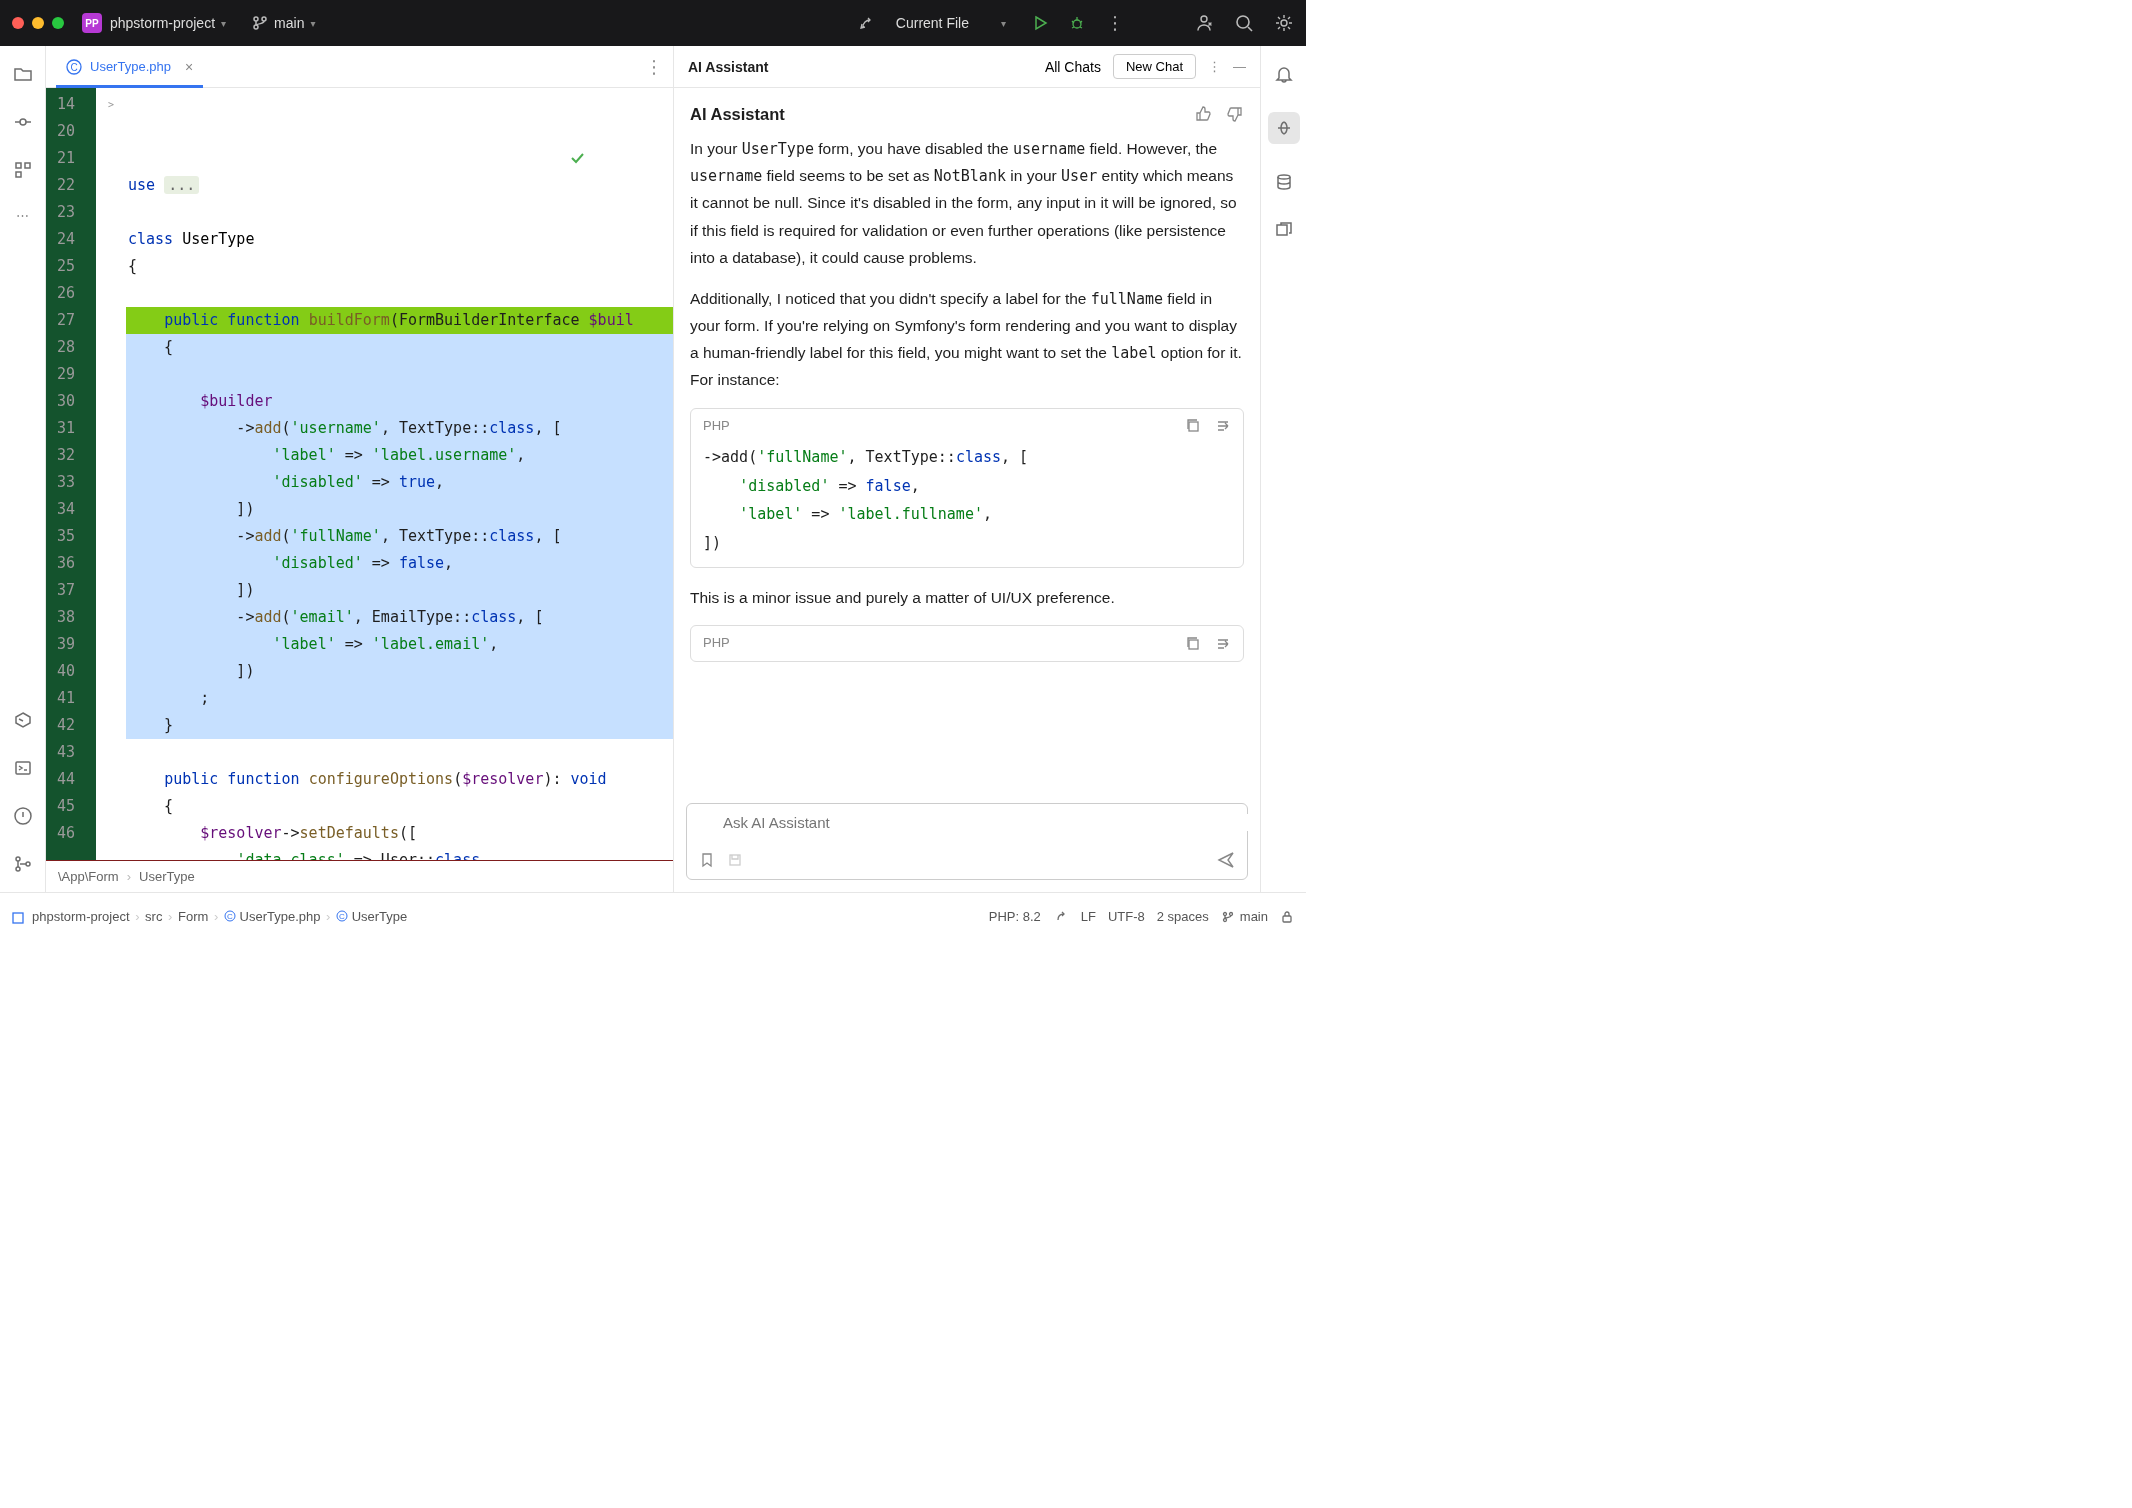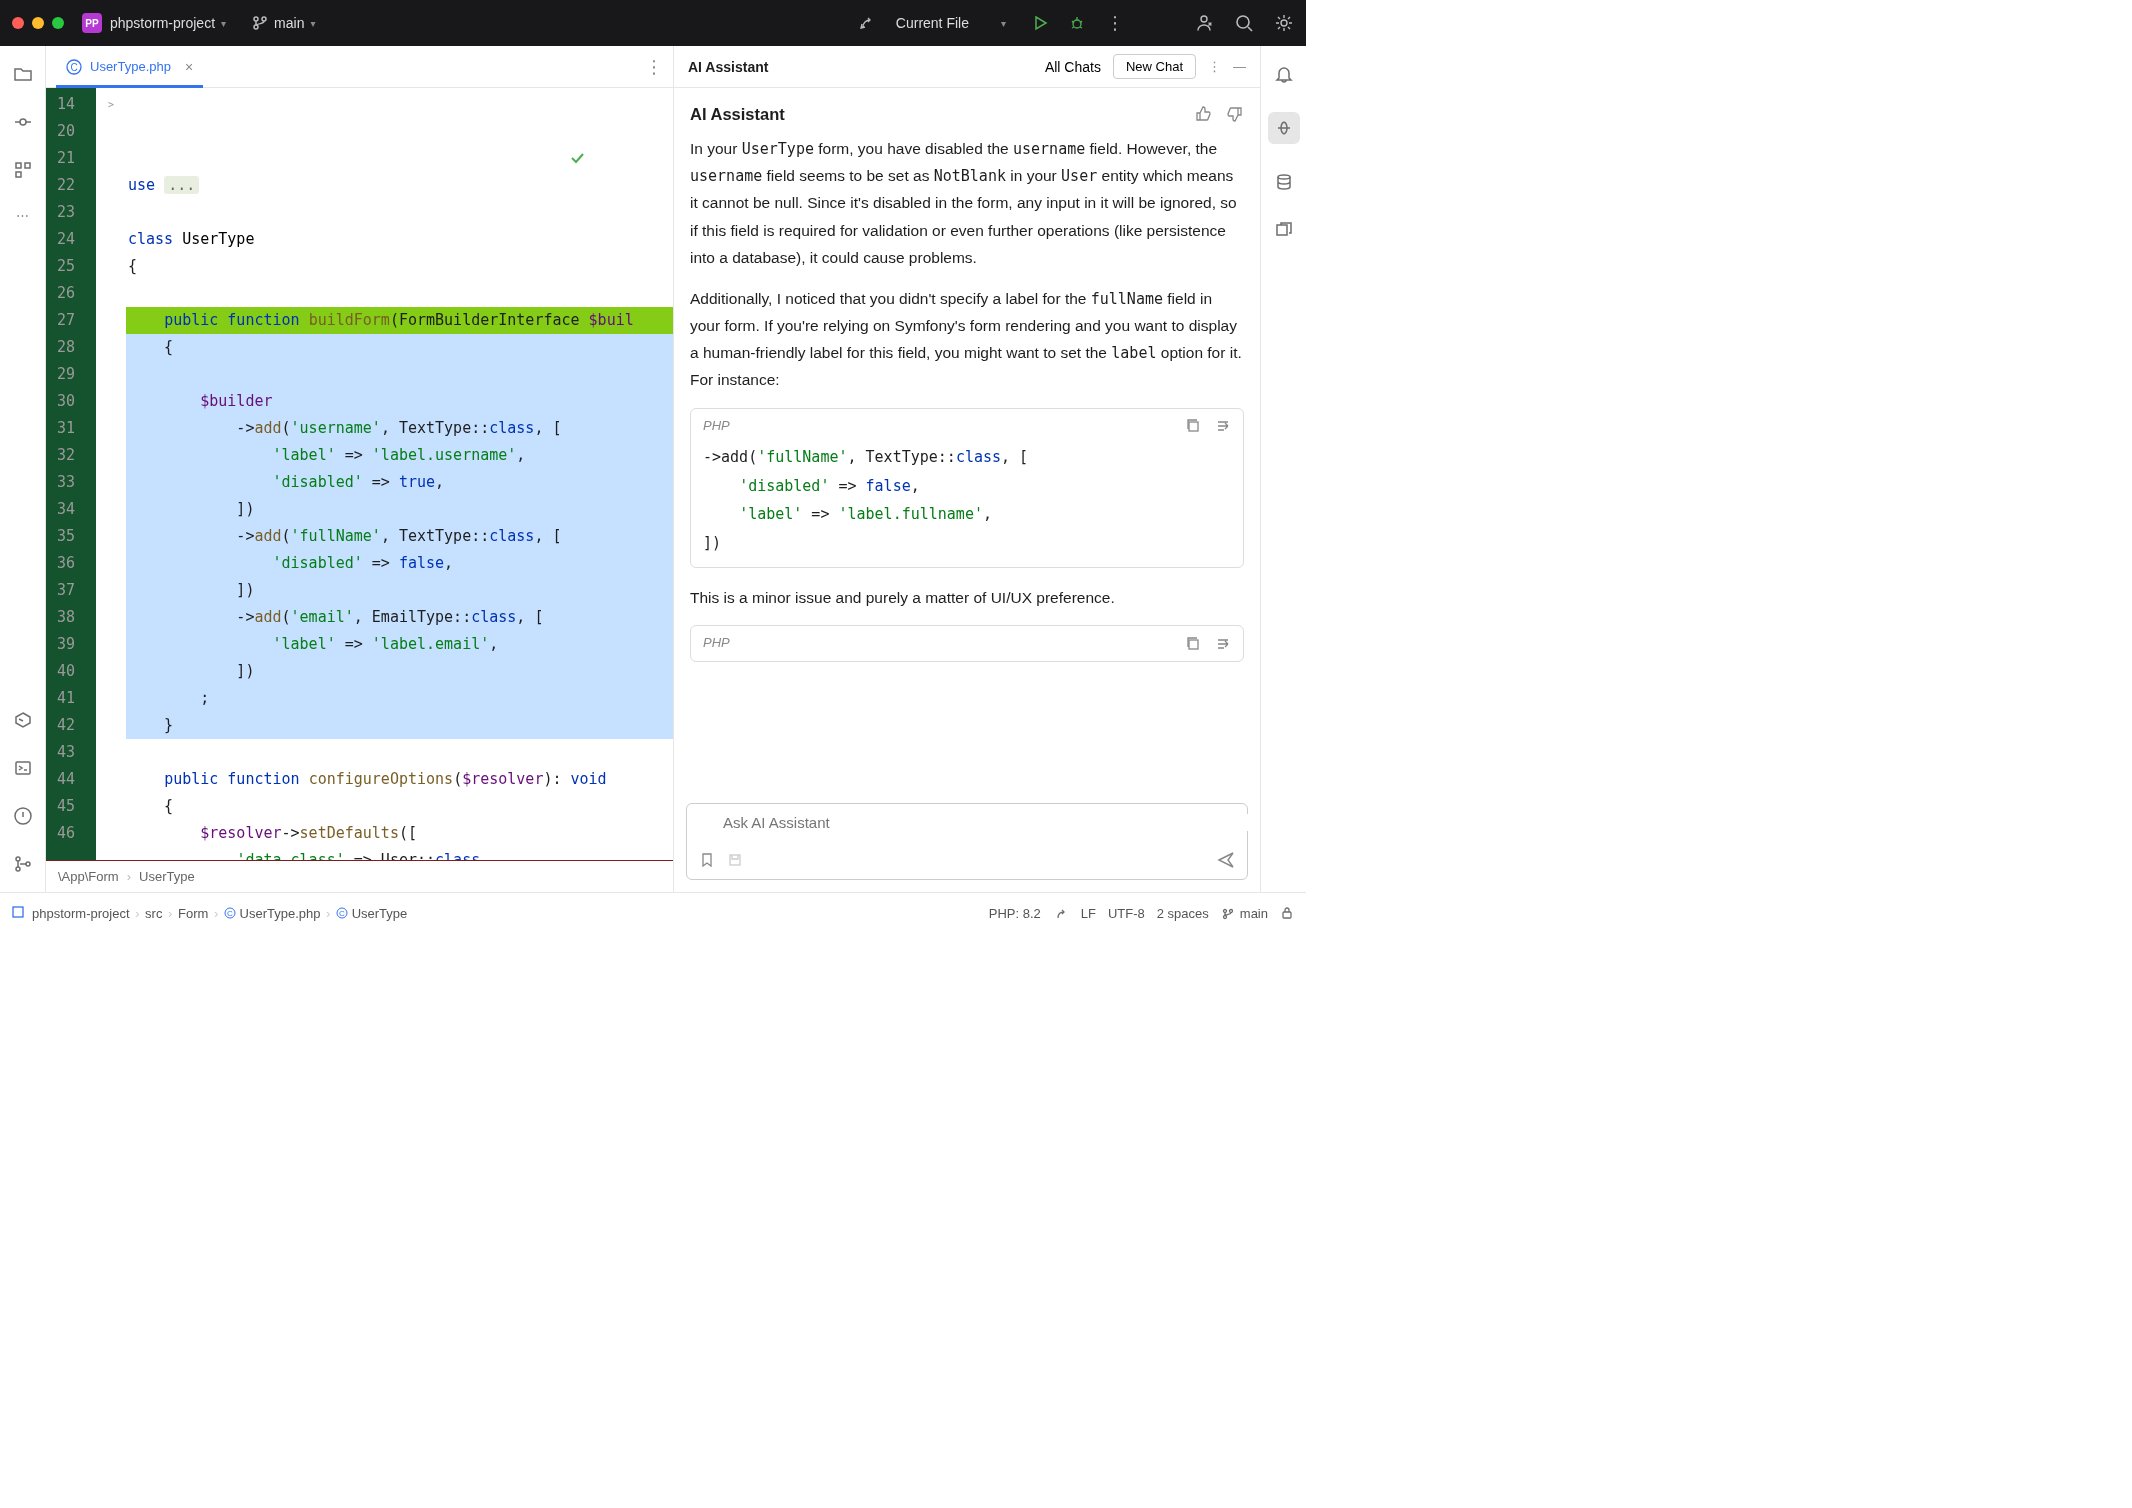--- a/index.html
+++ b/index.html
@@ -78,33 +78,33 @@
 .ai-header .link{color:#000000;font-size:14px;}
 .ai-header .btn{border:1px solid #ccc;border-radius:4px;padding:4px 12px;font-size:13px;background:#fff;}
 .ai-header .ic{color:#888;}
 
 .ai-body{flex:1;padding:12px 16px;overflow-y:auto;font-size:15.5px;line-height:1.75;color:#1e1e1e;}
 .ai-body h3{font-size:16.5px;font-weight:700;margin-bottom:6px;display:flex;align-items:center;}
 .ai-body h3 .fb{margin-left:auto;display:flex;gap:14px;color:#888;}
 .ai-body p{margin-bottom:14px;}
 .ai-body code.inline{font-family:Menlo,monospace;background:none;font-size:15px;}
 .code-block{border:1px solid #ddd;border-radius:6px;margin:10px 0 16px;}
-.code-block .cb-head{display:flex;align-items:center;padding:6px 12px;color:#888;font-size:13px;font-style:italic;}
+.code-block .cb-head{display:flex;align-items:center;padding:6px 12px;color:#888;font-size:13px;}
 .code-block .cb-head .spacer{flex:1;}
 .code-block .cb-head .ic{margin-left:14px;color:#888;}
 .code-block pre{font-family:Menlo,monospace;font-size:15px;line-height:1.9;padding:0 12px 10px;white-space:pre;}
 .feedback-link{color:#666;display:flex;align-items:center;justify-content:flex-end;gap:6px;font-size:15px;padding:4px 16px 8px;}
 
 .ai-input{margin:0 12px 12px;border:1px solid #ccc;border-radius:6px;padding:10px 12px;display:flex;flex-direction:column;gap:20px;}
 .ai-input input{border:none;outline:none;font-size:15px;width:100%;margin-left:24px;}
 .ai-input .row{display:flex;align-items:center;gap:12px;}
 .ai-input .row .spacer{flex:1;}
 .ai-input .ic{color:#888;}
 
-.statusbar{height:32px;border-top:1px solid #e6e6e6;display:flex;align-items:flex-start;padding:13px 12px;font-size:13px;color:#555;gap:8px;}
+.statusbar{height:32px;border-top:1px solid #e6e6e6;display:flex;align-items:flex-end;padding:0 12px;font-size:13px;color:#555;gap:8px;}
 .statusbar .sep{color:#ccc;margin:0 2px;}
 .statusbar .spacer{flex:1;}
 .statusbar .item{display:flex;align-items:center;gap:5px;margin-left:4px;}
 
 svg{display:block;}
 </style>
 </head>
 <body>
 
 <div class="titlebar">

